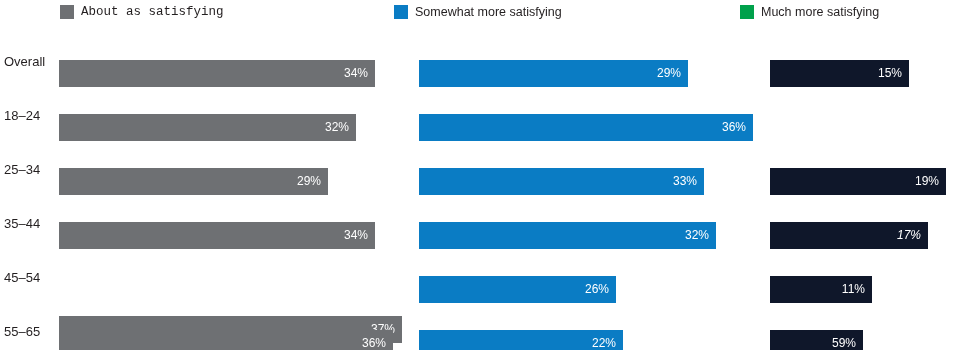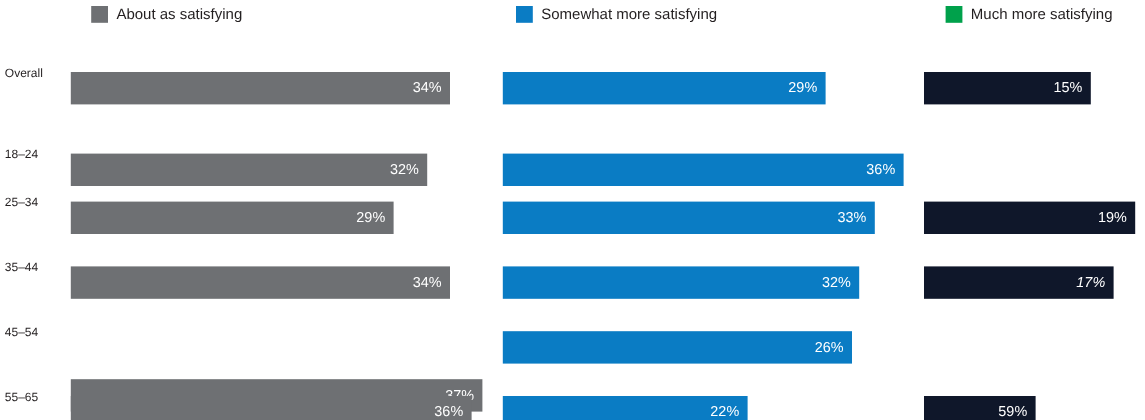--- a/index.html
+++ b/index.html
@@ -24,23 +24,23 @@
     width: 954px;
     height: 24px;
   }
   .legend-item {
     position: absolute;
     top: 0;
     height: 24px;
     display: flex;
     align-items: center;
   }
-  .legend-item.li-0 { left: 76px; }
-  .legend-item.li-1 { left: 430px; }
-  .legend-item.li-2 { left: 788px; }
+  .legend-item.li-0 { left: 60px; font-family: Liberation Mono, monospace; }
+  .legend-item.li-1 { left: 394px; }
+  .legend-item.li-2 { left: 740px; }
   .legend-swatch {
     width: 14px;
     height: 14px;
     margin-right: 7px;
     flex: 0 0 auto;
   }
   .legend-label {
     font-size: 12.5px;
     line-height: 14px;
     color: #231f20;
@@ -61,21 +61,21 @@
     width: 954px;
     height: 54px;
   }
   .row-label {
     position: absolute;
     left: 4px;
     top: 0;
     width: 52px;
     height: 27px;
     line-height: 27px;
-    font-size: 10px;
+    font-size: 13px;
     color: #231f20;
     white-space: nowrap;
   }
   .bar {
     position: absolute;
     top: 12px;
     height: 27px;
     box-sizing: border-box;
     display: flex;
     align-items: center;
@@ -116,35 +116,35 @@
       <div class="bar bar-gray" style="left: 59px; width: 316px;">
         <span class="bar-value">34%</span>
       </div>
       <div class="bar bar-blue" style="left: 419px; width: 269px;">
         <span class="bar-value">29%</span>
       </div>
       <div class="bar bar-green" style="left: 770px; width: 139px;">
         <span class="bar-value">15%</span>
       </div>
     </div>
-    <div class="row" style="top: 78px; margin-top: 14px;">
+    <div class="row" style="top: 78px;">
       <div class="row-label">18–24</div>
       <div class="bar bar-gray" style="left: 59px; width: 297px;">
         <span class="bar-value">32%</span>
       </div>
       <div class="bar bar-blue" style="left: 419px; width: 334px;">
         <span class="bar-value">36%</span>
       </div>
     </div>
     <div class="row" style="top: 132px;">
       <div class="row-label">25–34</div>
       <div class="bar bar-gray" style="left: 59px; width: 269px;">
         <span class="bar-value">29%</span>
       </div>
-      <div class="bar bar-blue" style="left: 419px; width: 310px;">
+      <div class="bar bar-blue" style="left: 419px; width: 285px;">
         <span class="bar-value">33%</span>
       </div>
       <div class="bar bar-green" style="left: 770px; width: 176px; text-align: center;">
         <span class="bar-value">19%</span>
       </div>
     </div>
     <div class="row" style="top: 186px;">
       <div class="row-label">35–44</div>
       <div class="bar bar-gray" style="left: 59px; width: 316px;">
         <span class="bar-value">34%</span>
@@ -154,22 +154,25 @@
       </div>
       <div class="bar bar-green" style="left: 770px; width: 158px; font-style: italic;">
         <span class="bar-value">17%</span>
       </div>
     </div>
     <div class="row" style="top: 240px;">
       <div class="row-label">45–54</div>
       <div class="bar bar-gray" style="left: 59px; width: 343px; margin-top: 40px;">
         <span class="bar-value">37%</span>
       </div>
-      <div class="bar bar-blue" style="left: 419px; width: 291px; align-items: flex-end;">
+      <div class="bar bar-blue" style="left: 419px; width: 197px; align-items: flex-end;">
         <span class="bar-value">26%</span>
+      </div>
+      <div class="bar bar-green" style="left: 770px; width: 102px;">
+        <span class="bar-value">11%</span>
       </div>
     </div>
     <div class="row" style="top: 294px;">
       <div class="row-label">55–65</div>
       <div class="bar bar-gray" style="left: 59px; width: 334px;">
         <span class="bar-value">36%</span>
       </div>
       <div class="bar bar-blue" style="left: 419px; width: 204px;">
         <span class="bar-value">22%</span>
       </div>

